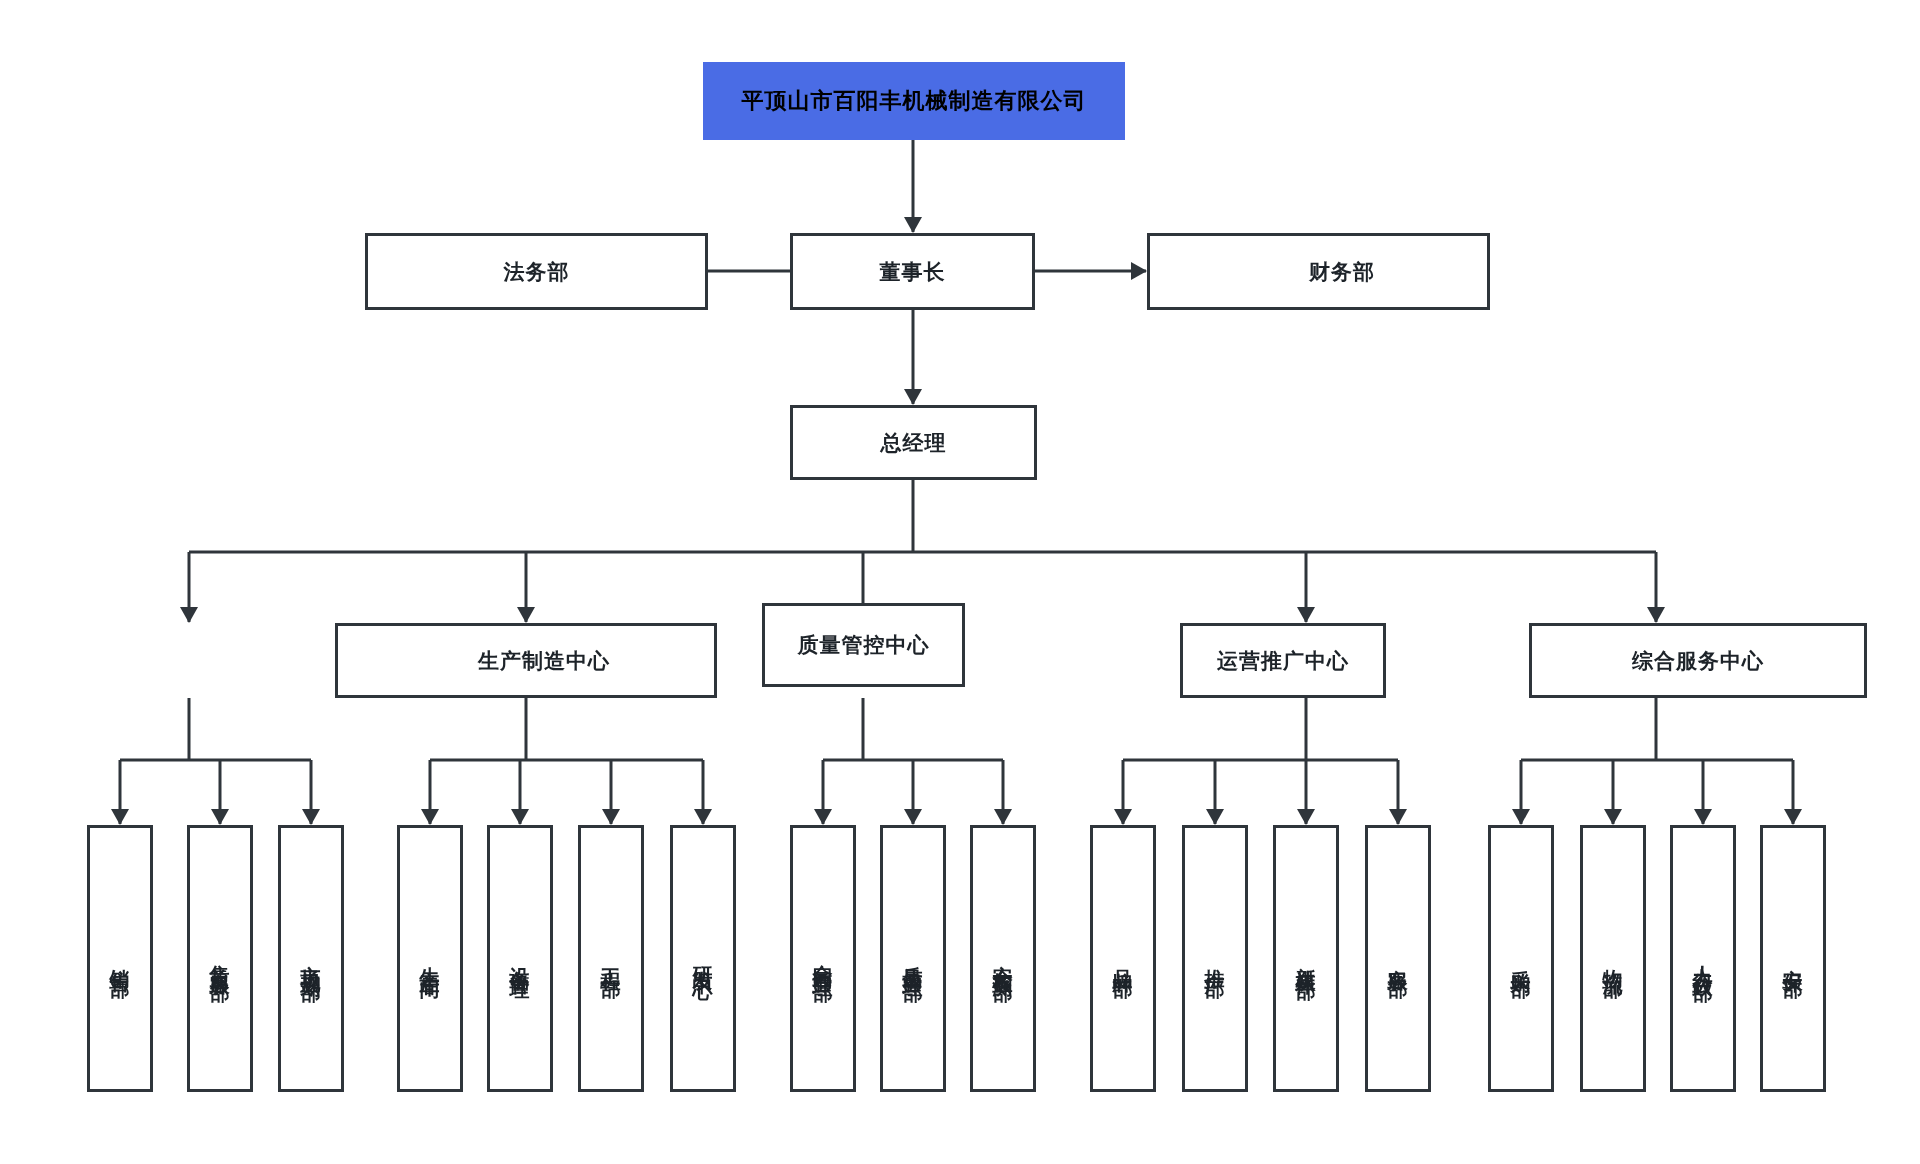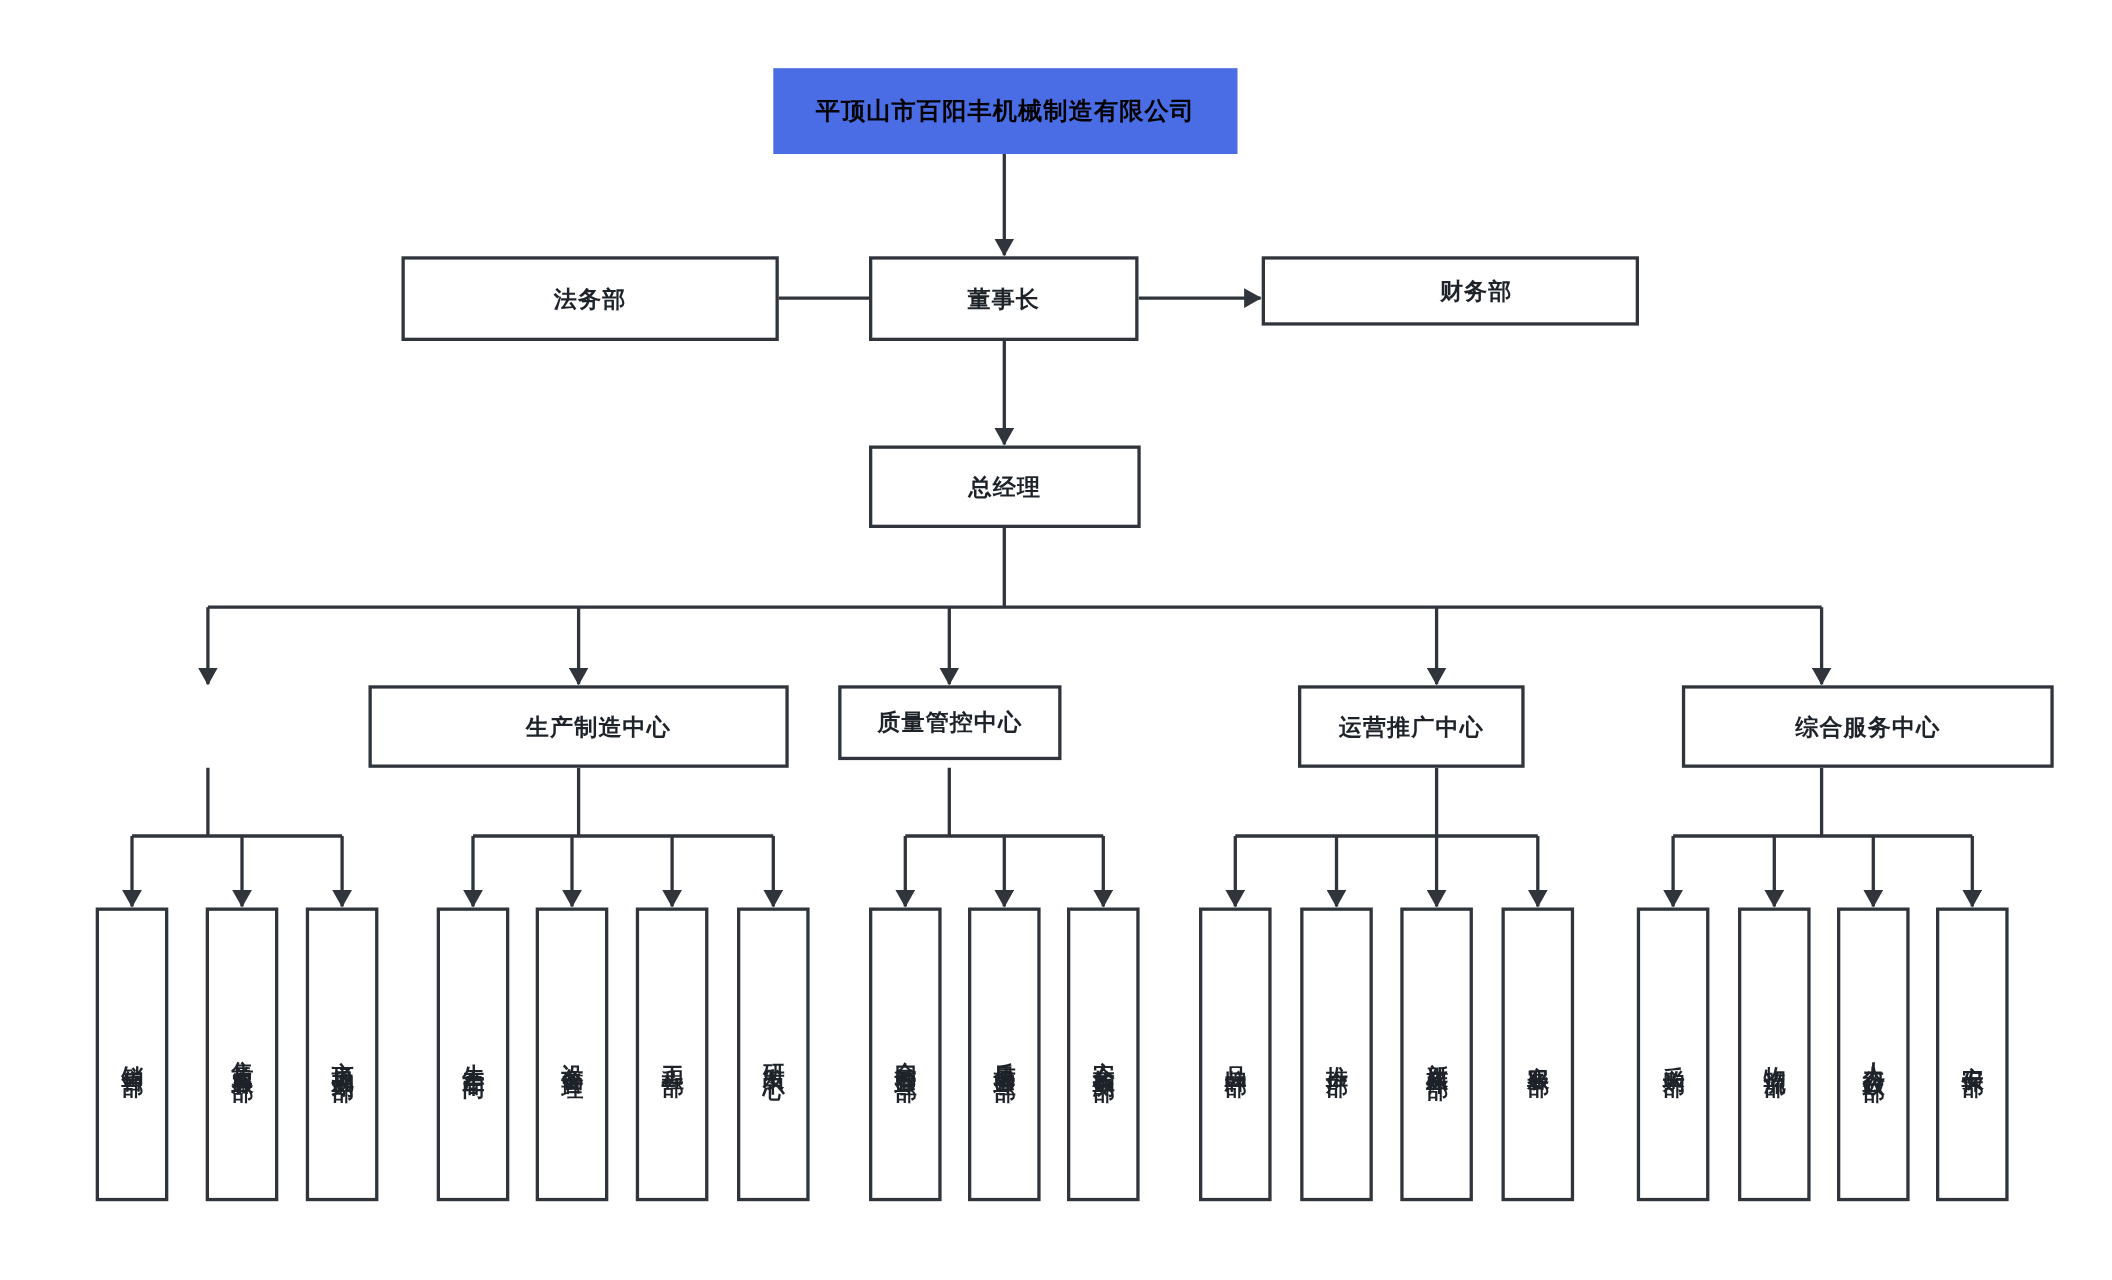--- a/index.html
+++ b/index.html
@@ -88,26 +88,26 @@
       <line x1="1613" y1="760" x2="1613" y2="824" marker-end="url(#arr)"></line>
       <line x1="1703" y1="760" x2="1703" y2="824" marker-end="url(#arr)"></line>
       <line x1="1793" y1="760" x2="1793" y2="824" marker-end="url(#arr)"></line>
     </g>
   </svg>
 
   <div class="box company" style="left:703px;top:62px;width:422px;height:78px;">平顶山市百阳丰机械制造有限公司</div>
 
   <div class="box" style="left:337px;top:233px;width:343px;height:77px;margin-left:28px;">法务部</div>
   <div class="box" style="left:790px;top:233px;width:245px;height:77px;">董事长</div>
-  <div class="box" style="left:1147px;top:233px;width:343px;height:63px;padding-left:47px;">财务部</div>
+  <div class="box" style="left:1147px;top:233px;width:343px;height:77px;padding-left:47px;">财务部</div>
 
   <div class="box" style="left:790px;top:405px;width:247px;height:75px;">总经理</div>
 
   <div class="box" style="left:335px;top:623px;width:382px;height:75px;padding-left:36px;">生产制造中心</div>
-  <div class="box" style="left:762px;top:623px;width:203px;height:68px;">质量管控中心</div>
+  <div class="box" style="left:762px;top:603px;width:203px;height:84px;">质量管控中心</div>
   <div class="box" style="left:1180px;top:623px;width:206px;height:75px;">运营推广中心</div>
   <div class="box" style="left:1487px;top:623px;width:338px;height:75px;margin-left:42px;">综合服务中心</div>
 
   <div class="dept" style="left:87px;">
     <span>销售部</span>
     </div>
   <div class="dept" style="left:187px;">
     <span>售前客服部</span>
     </div>
   <div class="dept" style="left:278px;">

